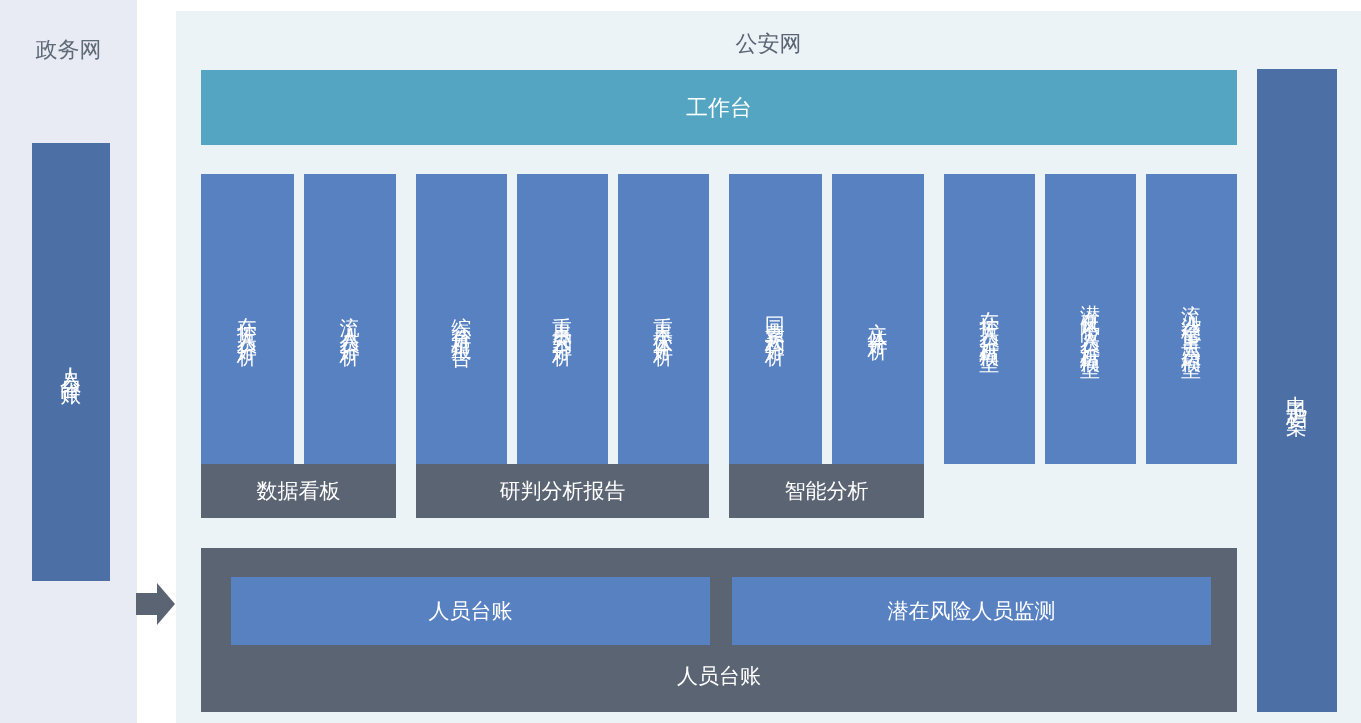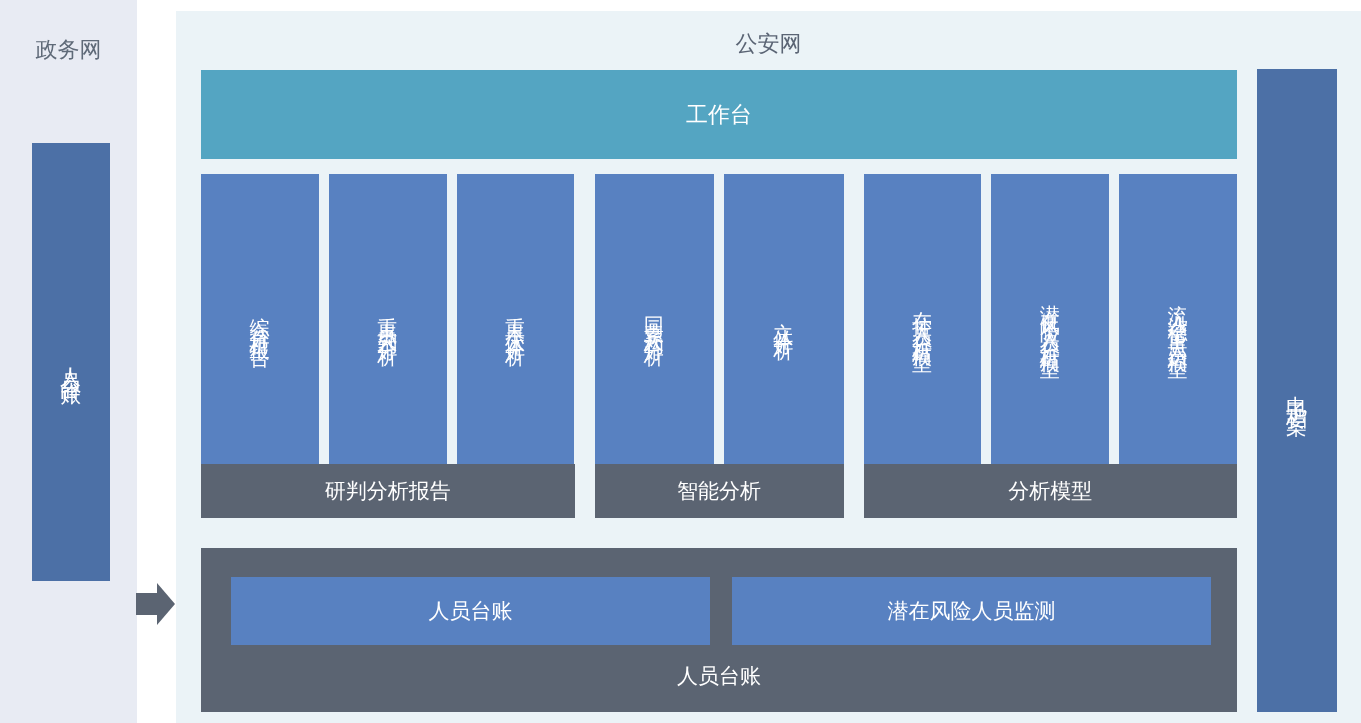--- a/index.html
+++ b/index.html
@@ -32,21 +32,21 @@
   
   .main-panel{
     position:absolute;left:176px;top:11px;width:1185px;height:723px;
     background:#ebf3f7;
   }
   .main-title{
     position:absolute;top:18px;left:0;width:100%;
     text-align:center;font-size:22px;color:#5a6474;
   }
   .workbench{
-    position:absolute;left:25px;top:59px;width:1036px;height:89px;
+    position:absolute;left:25px;top:59px;width:1036px;height:75px;
     background:#54a5c2;color:#ffffff;font-size:22px;
     display:flex;align-items:center;justify-content:center;
   }
   .groups-row{
     position:absolute;left:25px;top:163px;width:1036px;height:344px;
     display:flex;gap:20px;
   }
   .group{display:flex;flex-direction:column;flex-basis:0;}
   .group.cols-2{flex-grow:2;}
   .group.cols-3{flex-grow:3;}
@@ -105,20 +105,31 @@
 
   <div class="main-panel">
     <div class="main-title">公安网</div>
 
     <div class="workbench">
       <span>工作台</span>
     </div>
 
     <div class="groups-row">
 
+      <div class="group cols-2">
+        <div class="group-bars">
+          <div class="vbar">
+            <span class="vtext">在控人员分析</span>
+          </div>
+          <div class="vbar">
+            <span class="vtext">流入人员分析</span>
+          </div>
+        </div>
+        <div class="group-label">数据看板</div>
+      </div>
 
       <div class="group cols-3">
         <div class="group-bars">
           <div class="vbar">
             <span class="vtext">综合分析报告</span>
           </div>
           <div class="vbar">
             <span class="vtext">重点类别分析</span>
           </div>
           <div class="vbar">
@@ -145,21 +156,20 @@
           <div class="vbar">
             <span class="vtext">在控人员分析模型</span>
           </div>
           <div class="vbar">
             <span class="vtext">潜在风险人员分析模型</span>
           </div>
           <div class="vbar">
             <span class="vtext">流入涉稳重点人员模型</span>
           </div>
         </div>
-        <div class="group-label">分析模型</div>
       </div>
 
     </div>
 
     <div class="bottom-box">
       <div class="bottom-buttons">
         <div class="bottom-btn">人员台账</div>
         <div class="bottom-btn">潜在风险人员监测</div>
       </div>
       <div class="bottom-label">人员台账</div>

